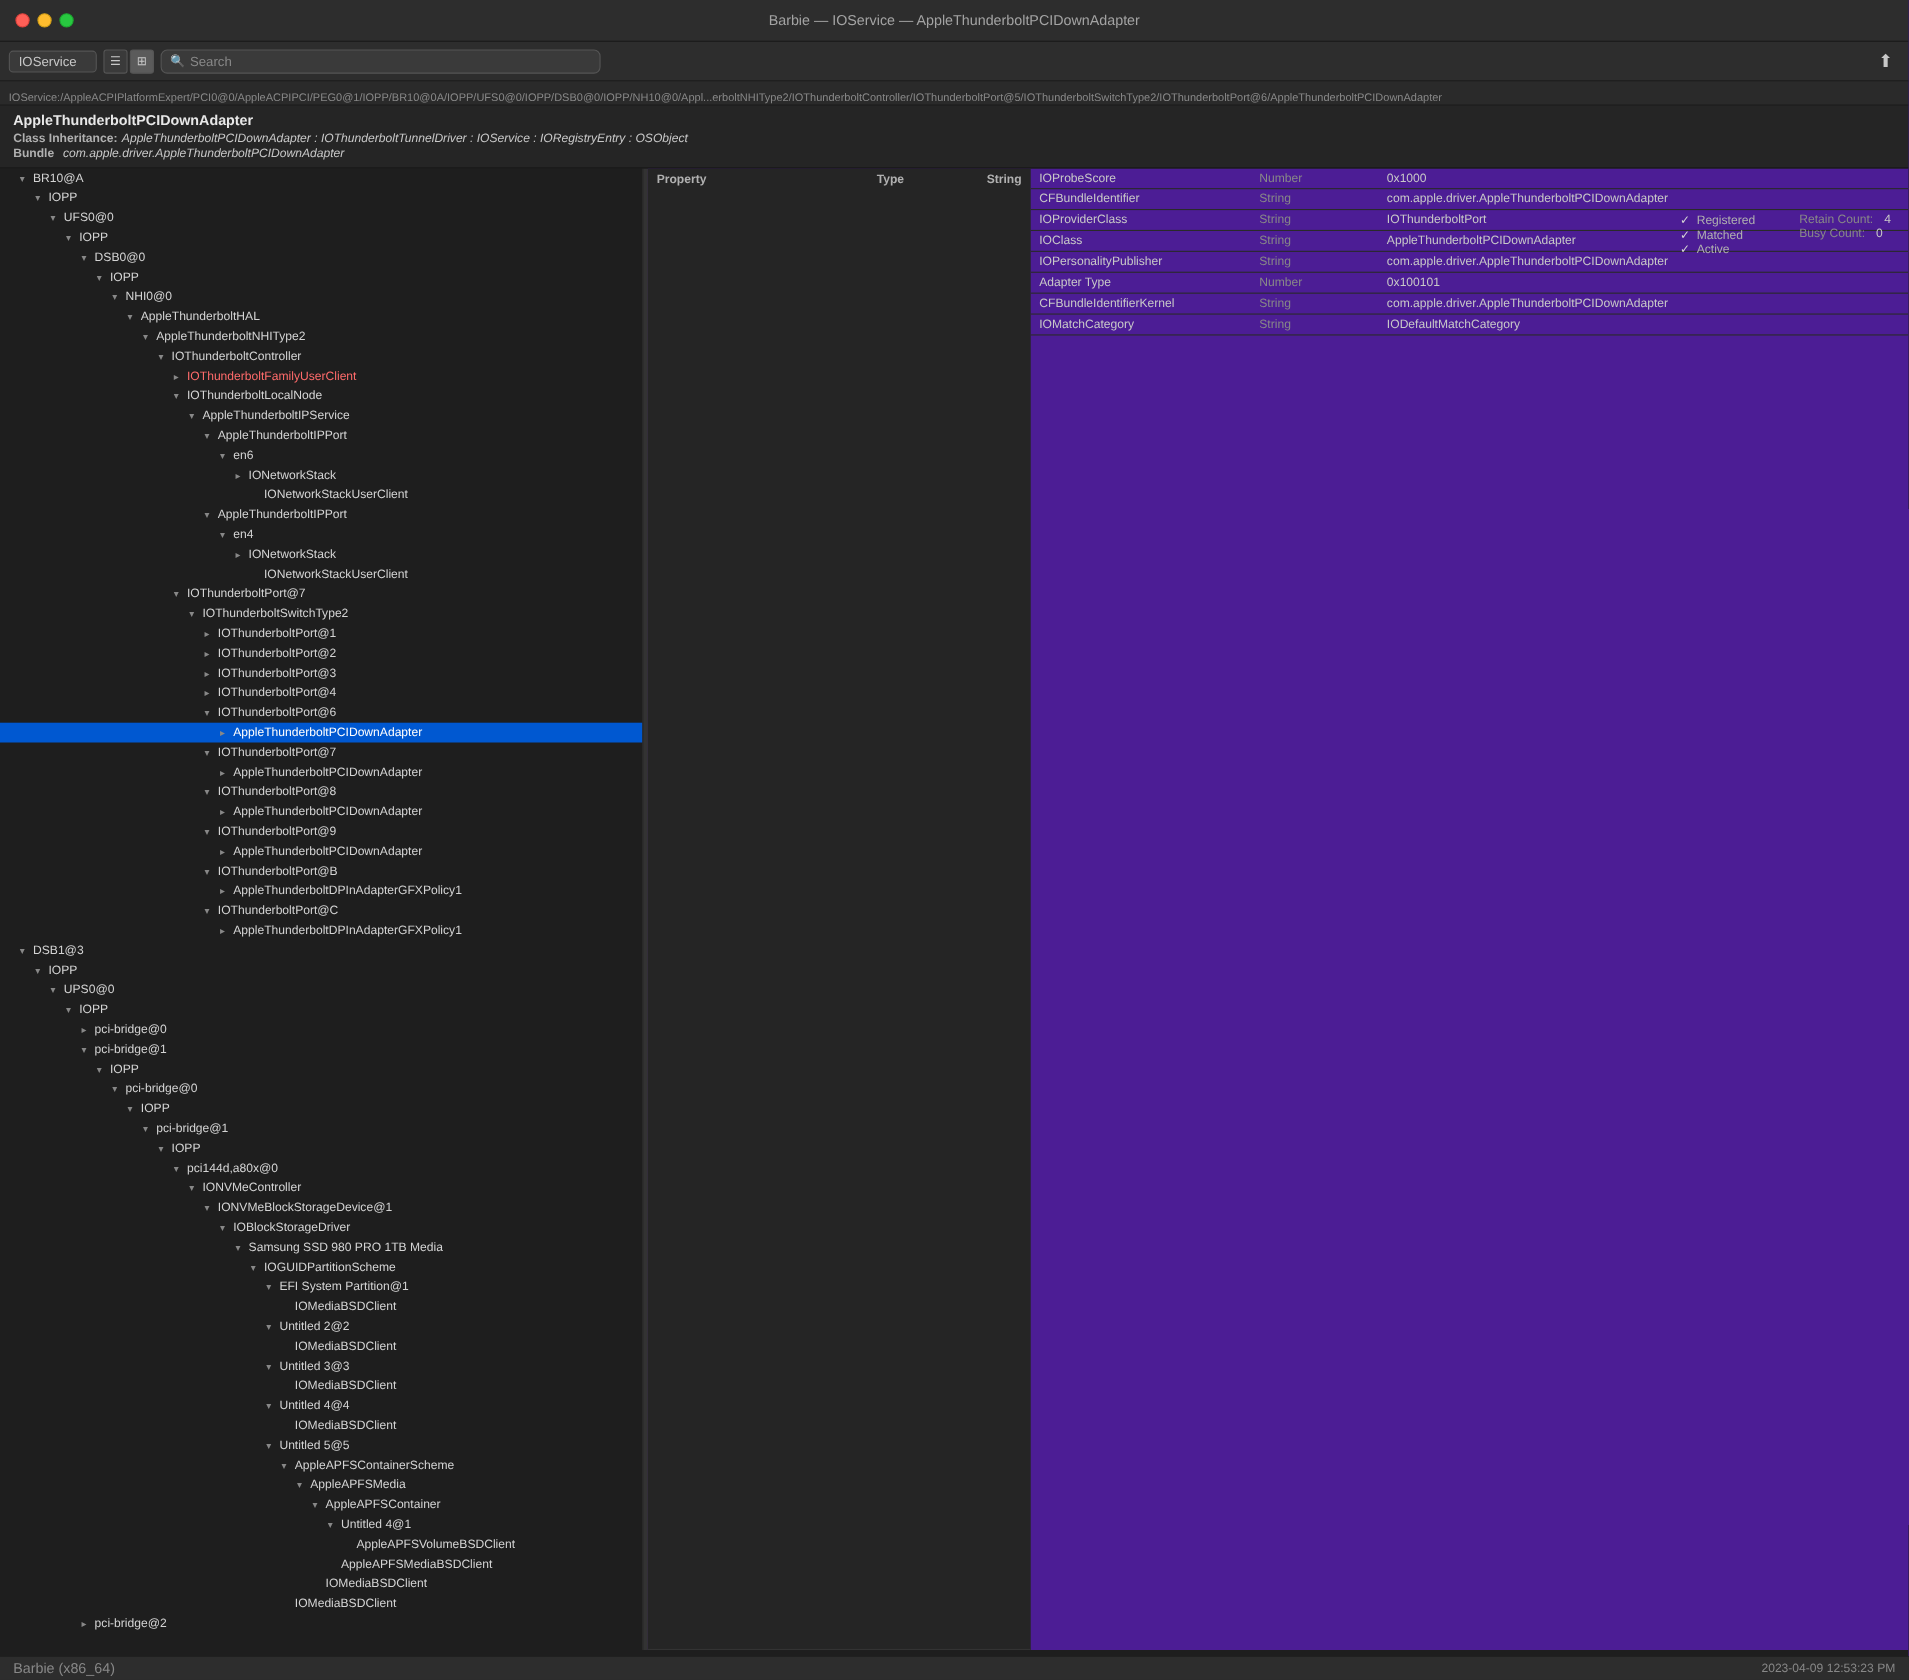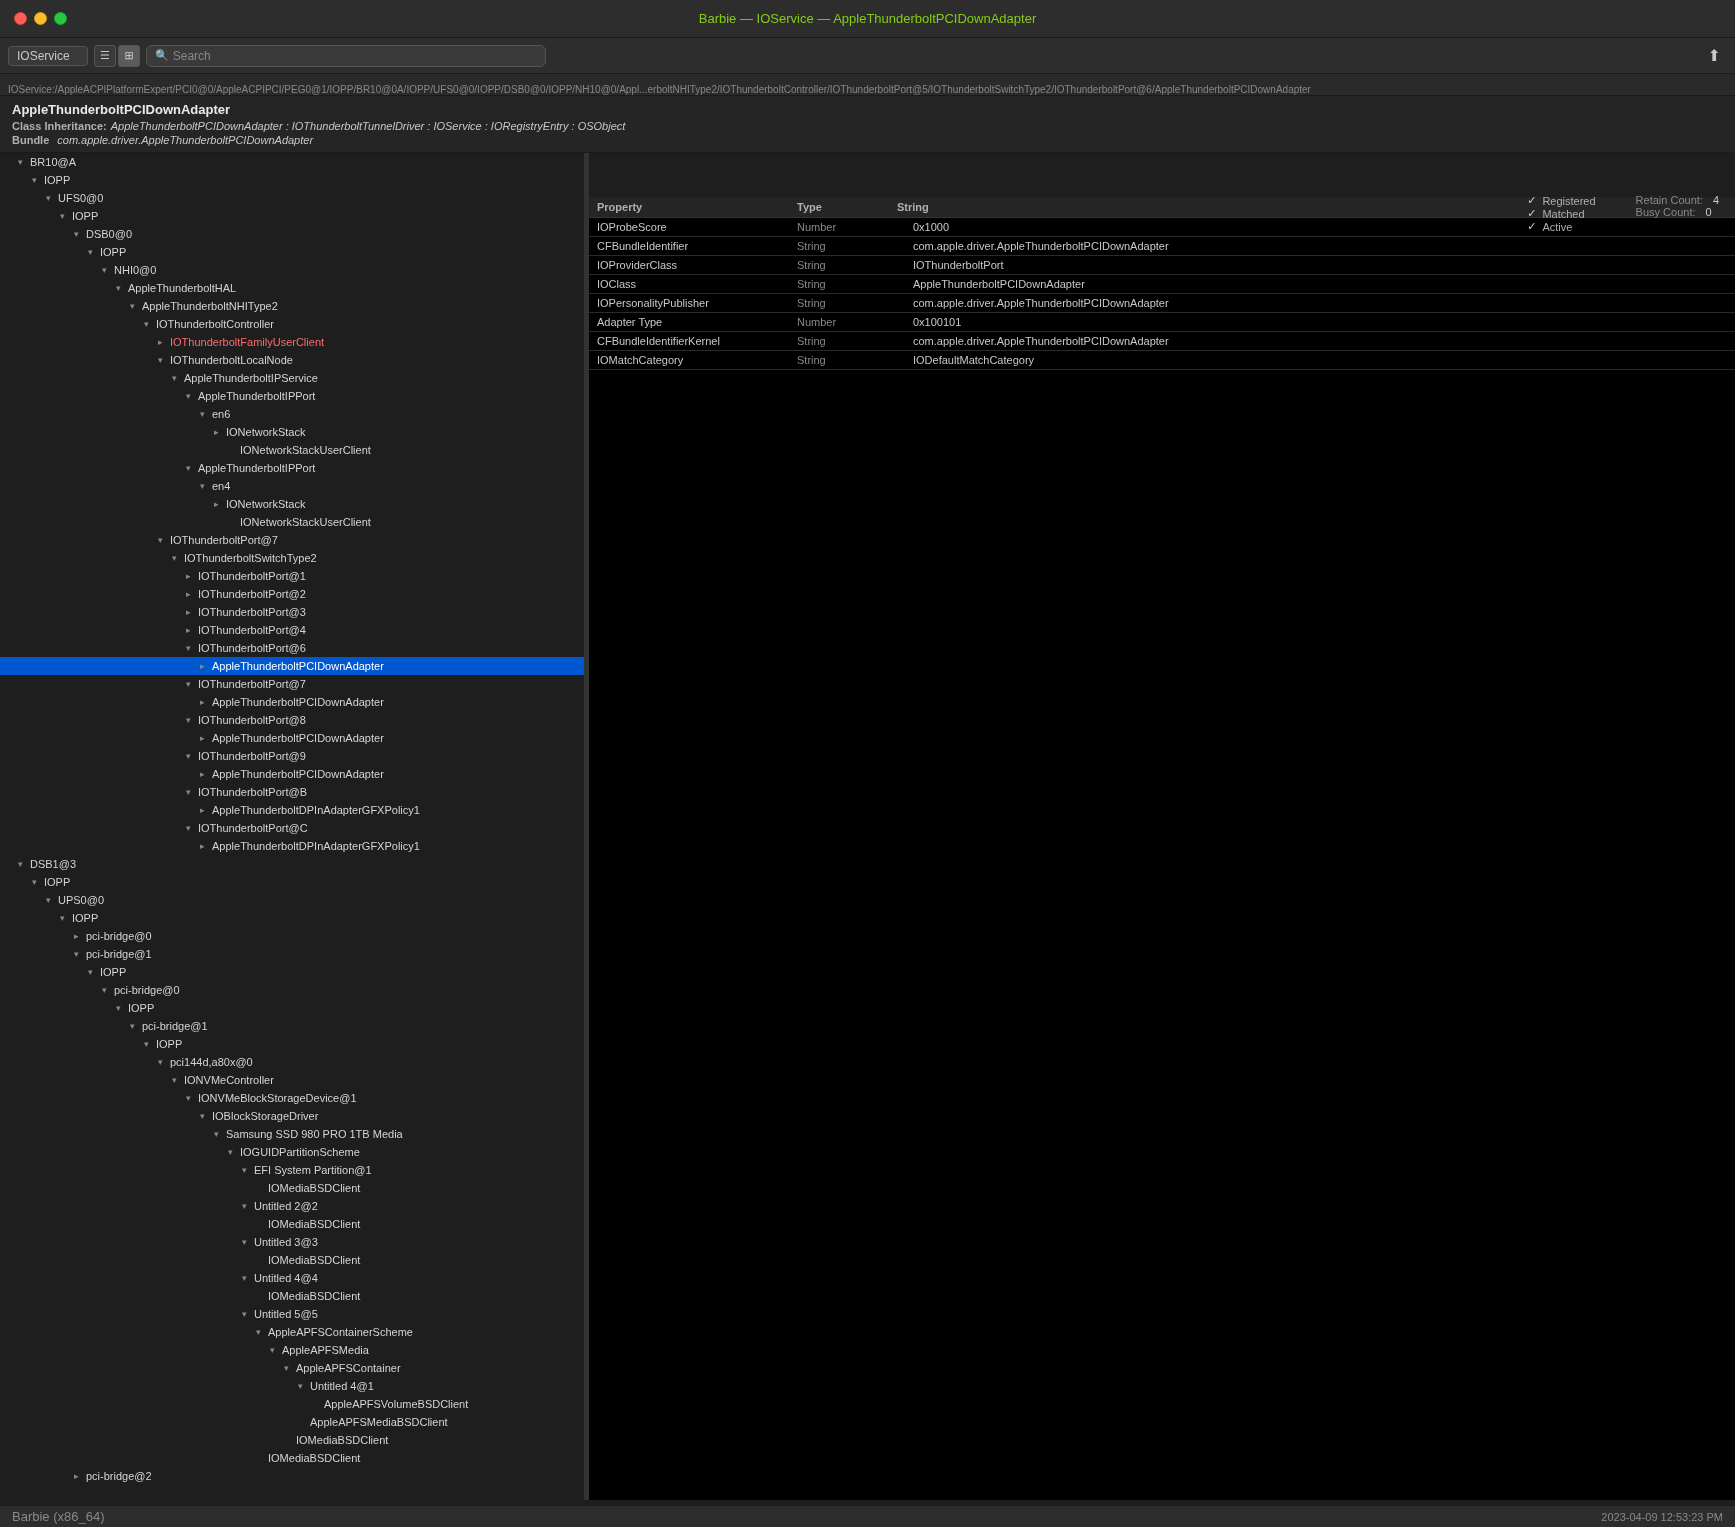--- a/index.html
+++ b/index.html
@@ -32,21 +32,21 @@
     }
     .traffic-light {
       width: 13px;
       height: 13px;
       border-radius: 50%;
     }
     .tl-red { background: #ff5f57; border: 1px solid #e0443e; }
     .tl-yellow { background: #febc2e; border: 1px solid #d4a017; }
     .tl-green { background: #28c840; border: 1px solid #1dab31; }
     .titlebar-title {
-      color: #84cc16;
+      color: #a3a3a3;
       font-size: 13px;
       font-weight: 500;
     }
 
     
     .toolbar {
       height: 36px;
       background: #2d2d2d;
       display: flex;
       align-items: center;
@@ -227,25 +227,23 @@
     }
     .tree-label {
       color: inherit;
     }
     .tree-label.red { color: #ff6b6b; }
     .tree-item.selected .tree-label { color: #fff; }
 
     
     .property-panel {
       flex: 1;
-      background: #000000;
+      background: #4c1d95;
       display: flex;
-      flex-direction: column;
       overflow: hidden;
-      margin-top: 44px;
     }
 
     
     .prop-table-header {
       display: flex;
       background: #252525;
       border-bottom: 1px solid #333;
       padding: 4px 8px;
       font-size: 11px;
       font-weight: 600;

